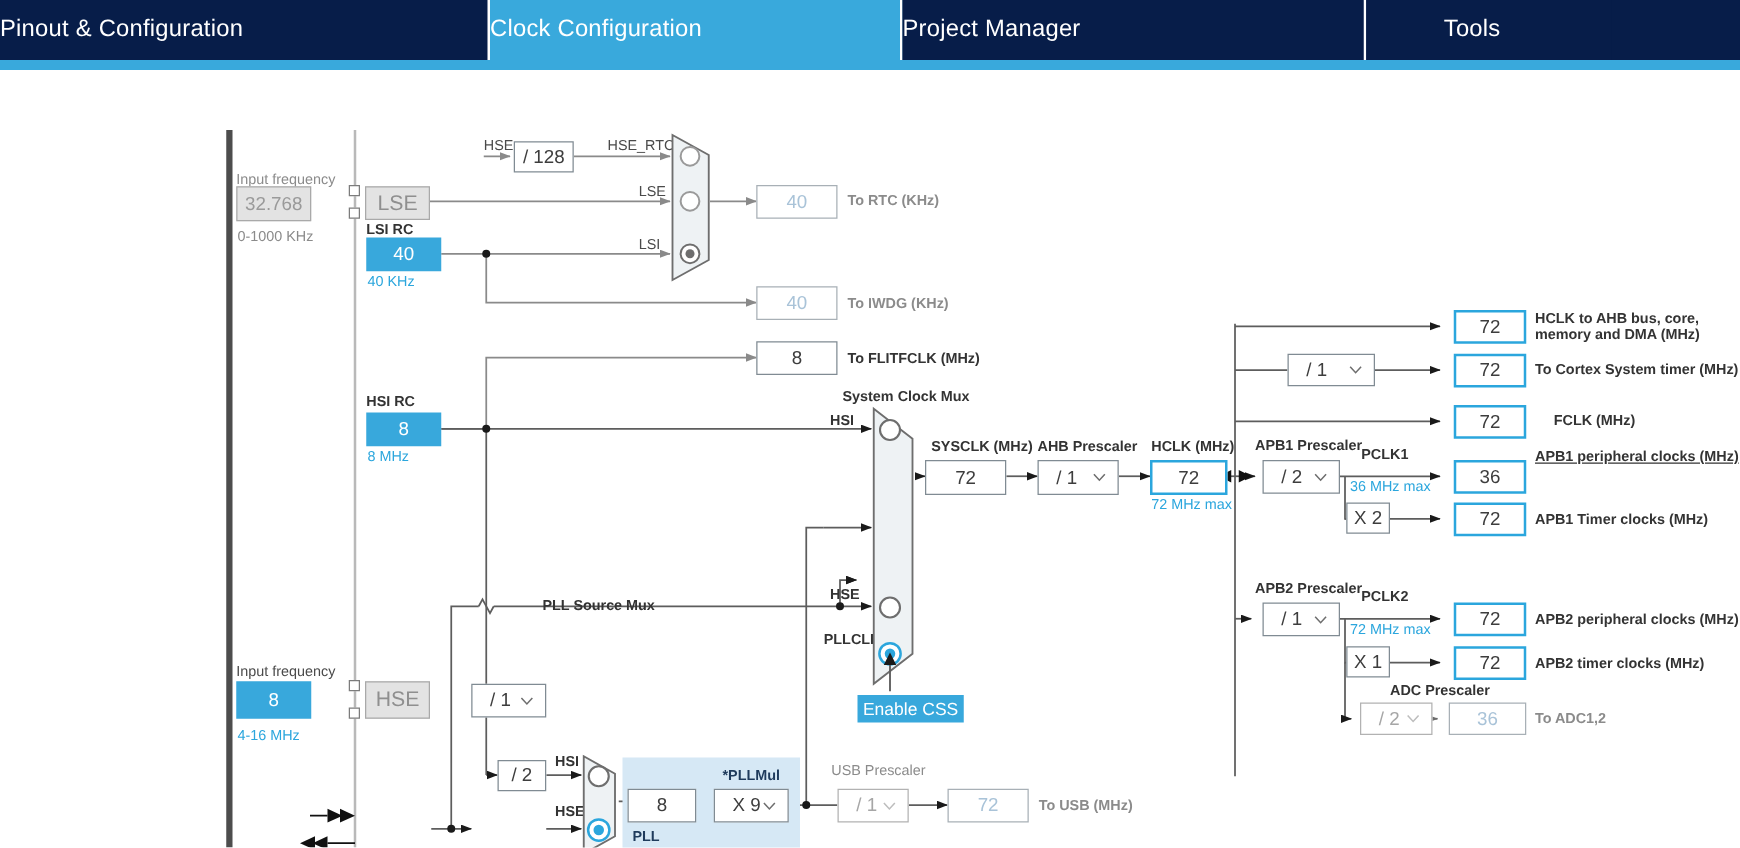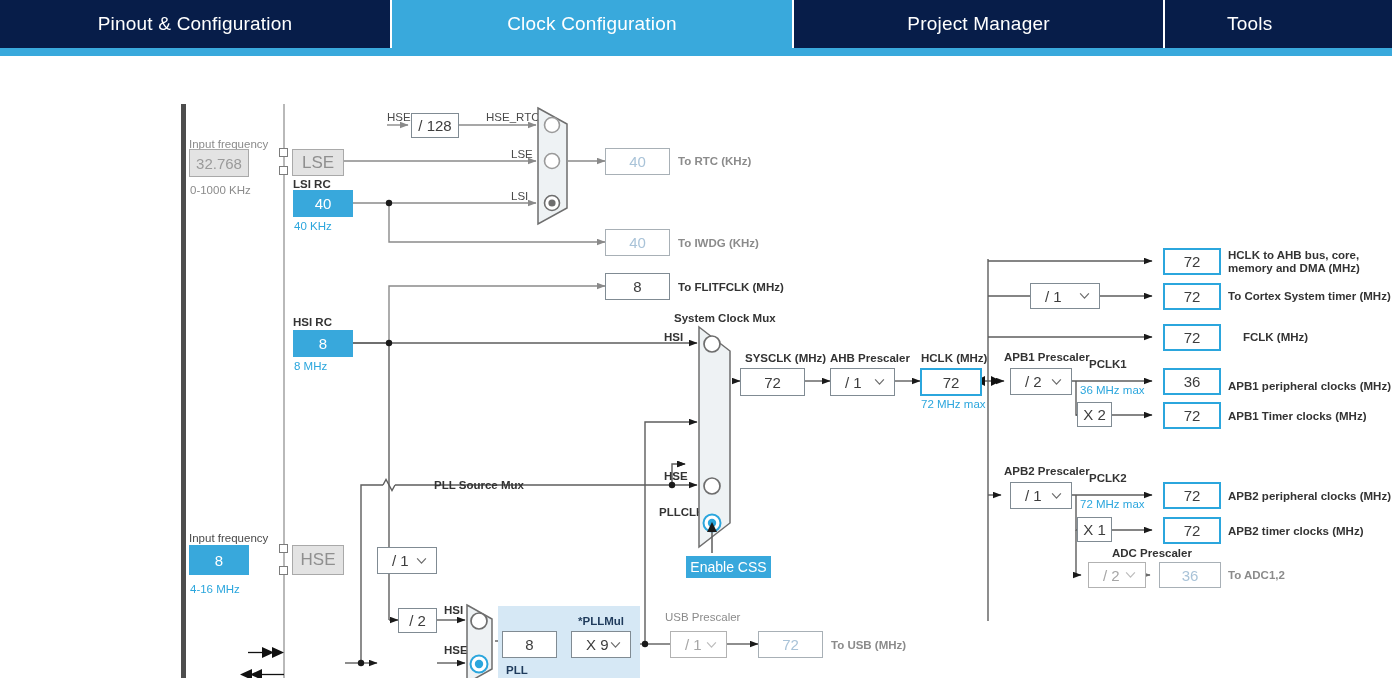--- a/index.html
+++ b/index.html
@@ -14,28 +14,28 @@
 
   
   .tabbar {
     position: absolute; left:0; top:0; width:1392px; height:48px;
     background:#071d49; display:flex; align-items:stretch;
   }
   .tabbar-underline {
     position:absolute; left:0; top:48px; width:1392px; height:8px; background:#39a9dc;
   }
   .tab {
-    display:flex; align-items:center; justify-content:center;
+    display:flex; align-items:center; 
     color:#ffffff; font-size:19px; letter-spacing:.2px;
     border-right:2px solid #ffffff;
     background:#071d49; height:48px; white-space:nowrap;
   }
   .tab.active { background:#39a9dc; }
   .tab.t1 { width:392px; }
-  .tab.t2 { width:402px; }
+  .tab.t2 { width:330px; }
   .tab.t3 { width:371px; }
   .tab.t4 { width:196px; border-right:none; justify-content:flex-start; padding-left:62px;}
 
   
   .toolbar { position:absolute; left:0; top:56px; width:1392px; height:48px; background:#fff; }
   .tb-btn {
     position:absolute; top:62px; width:38px; height:34px;
     display:flex; align-items:center; justify-content:center;
   }
   .resolve-btn {
@@ -477,21 +477,21 @@
       <span>/ 2</span>
       <svg class="chev" viewBox="0 0 12 8">
         <path d="M1,1 L6,6.5 L11,1" fill="none" stroke="#6e6e6e" stroke-width="1.4"></path>
       </svg>
     </div>
     <div class="lbl b" style="left:1089px; top:254px;">PCLK1</div>
     <div class="lbl c" style="left:1080px; top:280px;">36 MHz max</div>
     <div class="vbox blue" style="left:1163px; top:264px; width:58px; height:27px;">
       <span>36</span>
     </div>
-    <div class="out-lbl" style="left:1228px; top:276px;">APB1 peripheral clocks (MHz)</div>
+    <div class="out-lbl" style="left:1228px; top:256px;text-decoration:underline;">APB1 peripheral clocks (MHz)</div>
 
     <div class="vbox gray" style="left:1077px; top:298px; width:35px; height:25px;">
       <span>X 2</span>
     </div>
     <div class="vbox blue" style="left:1163px; top:298px; width:58px; height:27px;">
       <span>72</span>
     </div>
     <div class="out-lbl" style="left:1228px; top:306px;">APB1 Timer clocks (MHz)</div>
 
     <div class="lbl b" style="left:1004px; top:361px;">APB2 Prescaler</div>

